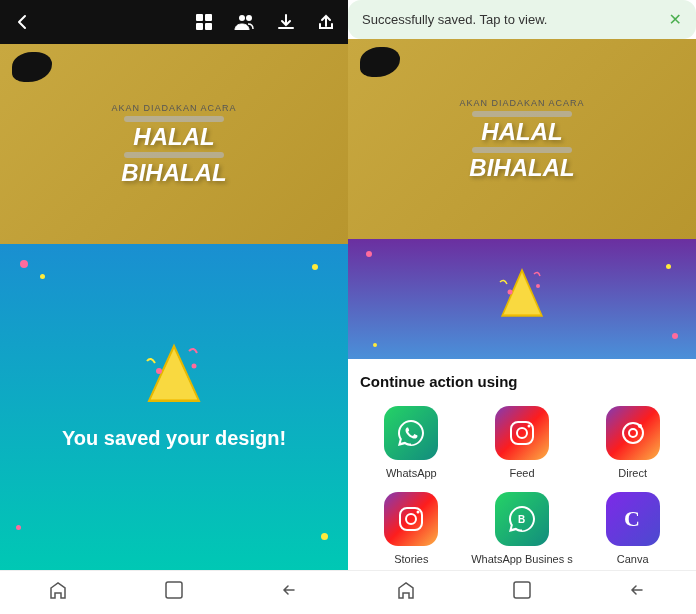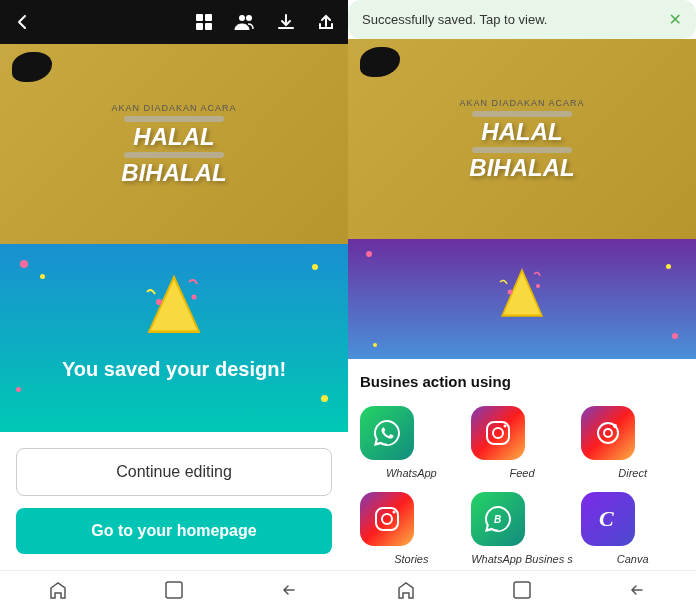--- a/index.html
+++ b/index.html
@@ -267,22 +267,22 @@
     .app-grid {
       display: grid;
       grid-template-columns: repeat(3, 1fr);
       gap: 12px 8px;
       margin-bottom: 14px;
     }
 
     .app-item {
       display: flex;
       flex-direction: column;
+      align-items: center;
       cursor: pointer;
-      font-style: italic;
     }
 
     .app-icon {
       width: 54px;
       height: 54px;
       border-radius: 14px;
       display: flex;
       align-items: center;
       justify-content: center;
       font-size: 28px;
@@ -386,24 +386,20 @@
 
         <circle cx="20" cy="30" r="3" fill="#ff6b9d"></circle>
         <circle cx="55" cy="25" r="2.5" fill="#ff6b9d"></circle>
         <path d="M50 10 Q55 5 58 12" stroke="#ff6b9d" stroke-width="2" fill="none"></path>
         <path d="M8 20 Q12 15 16 22" stroke="#ffeb3b" stroke-width="2" fill="none"></path>
       </svg>
     </div>
     <div class="saved-title">You saved your design!</div>
   </div>
 
-  <div class="buttons-section">
-    <button class="btn-continue">Continue editing</button>
-    <button class="btn-homepage">Go to your homepage</button>
-  </div>
 
   <div class="bottom-nav">
     <span class="bottom-nav-icon">
       <svg width="22" height="22" viewBox="0 0 22 22" fill="none">
         <path d="M4 9L11 4L18 9V19H14V14H8V19H4V9Z" stroke="#555" stroke-width="1.5" fill="none"></path>
       </svg>
     </span>
     <span class="bottom-nav-icon">
       <svg width="22" height="22" viewBox="0 0 22 22" fill="none">
         <rect x="3" y="3" width="16" height="16" rx="2" stroke="#555" stroke-width="1.5"></rect>
@@ -448,21 +444,21 @@
         <path d="M6 16 Q10 12 13 18" stroke="#ffeb3b" stroke-width="1.5" fill="none"></path>
       </svg>
     </div>
     <div style="position:absolute;top:12px;left:18px;width:6px;height:6px;background:#ff6b9d;border-radius:50%"></div>
     <div style="position:absolute;top:25px;right:25px;width:5px;height:5px;background:#ffeb3b;border-radius:50%"></div>
     <div style="position:absolute;bottom:12px;left:25px;width:4px;height:4px;background:#ffeb3b;border-radius:50%"></div>
     <div style="position:absolute;bottom:20px;right:18px;width:6px;height:6px;background:#ff6b9d;border-radius:50%"></div>
   </div>
 
   <div class="complete-action-section">
-    <div class="complete-action-title">Busines action using</div>
+    <div class="complete-action-title">Continue action using</div>
     <div class="app-grid">
 
       <div class="app-item">
         <div class="app-icon whatsapp">
           <svg width="30" height="30" viewBox="0 0 30 30" fill="white">
             <path d="M15 2C8 2 2 8 2 15c0 2.3.6 4.4 1.7 6.3L2 28l6.9-1.7C10.6 27.4 12.7 28 15 28c7 0 13-6 13-13S22 2 15 2zm0 23.5c-2 0-3.9-.5-5.6-1.5l-.4-.2-4.1 1 1-4-.3-.4C4.6 18.8 4 17 4 15c0-6.1 5-11 11-11s11 5 11 11-4.9 11.5-11 11.5zm6-8.2c-.3-.2-1.9-1-2.2-1.1-.3-.1-.5-.2-.7.2-.2.3-.8 1.1-1 1.3-.2.2-.4.2-.7.1-.3-.2-1.3-.5-2.5-1.6-.9-.8-1.5-1.8-1.7-2.1-.2-.3 0-.5.1-.6l.6-.6.2-.4c.1-.1 0-.3 0-.5l-.8-2c-.2-.5-.4-.4-.6-.4h-.5c-.2 0-.5.1-.7.3-.3.3-1 1-1 2.5s1 2.9 1.2 3.1c.2.2 2 3.1 5 4.3.7.3 1.2.5 1.7.6.7.2 1.3.2 1.8.1.6-.1 1.9-.8 2.1-1.6.2-.7.2-1.4.1-1.5z"></path>
           </svg>
         </div>
         <span class="app-label">WhatsApp</span>
       </div>

